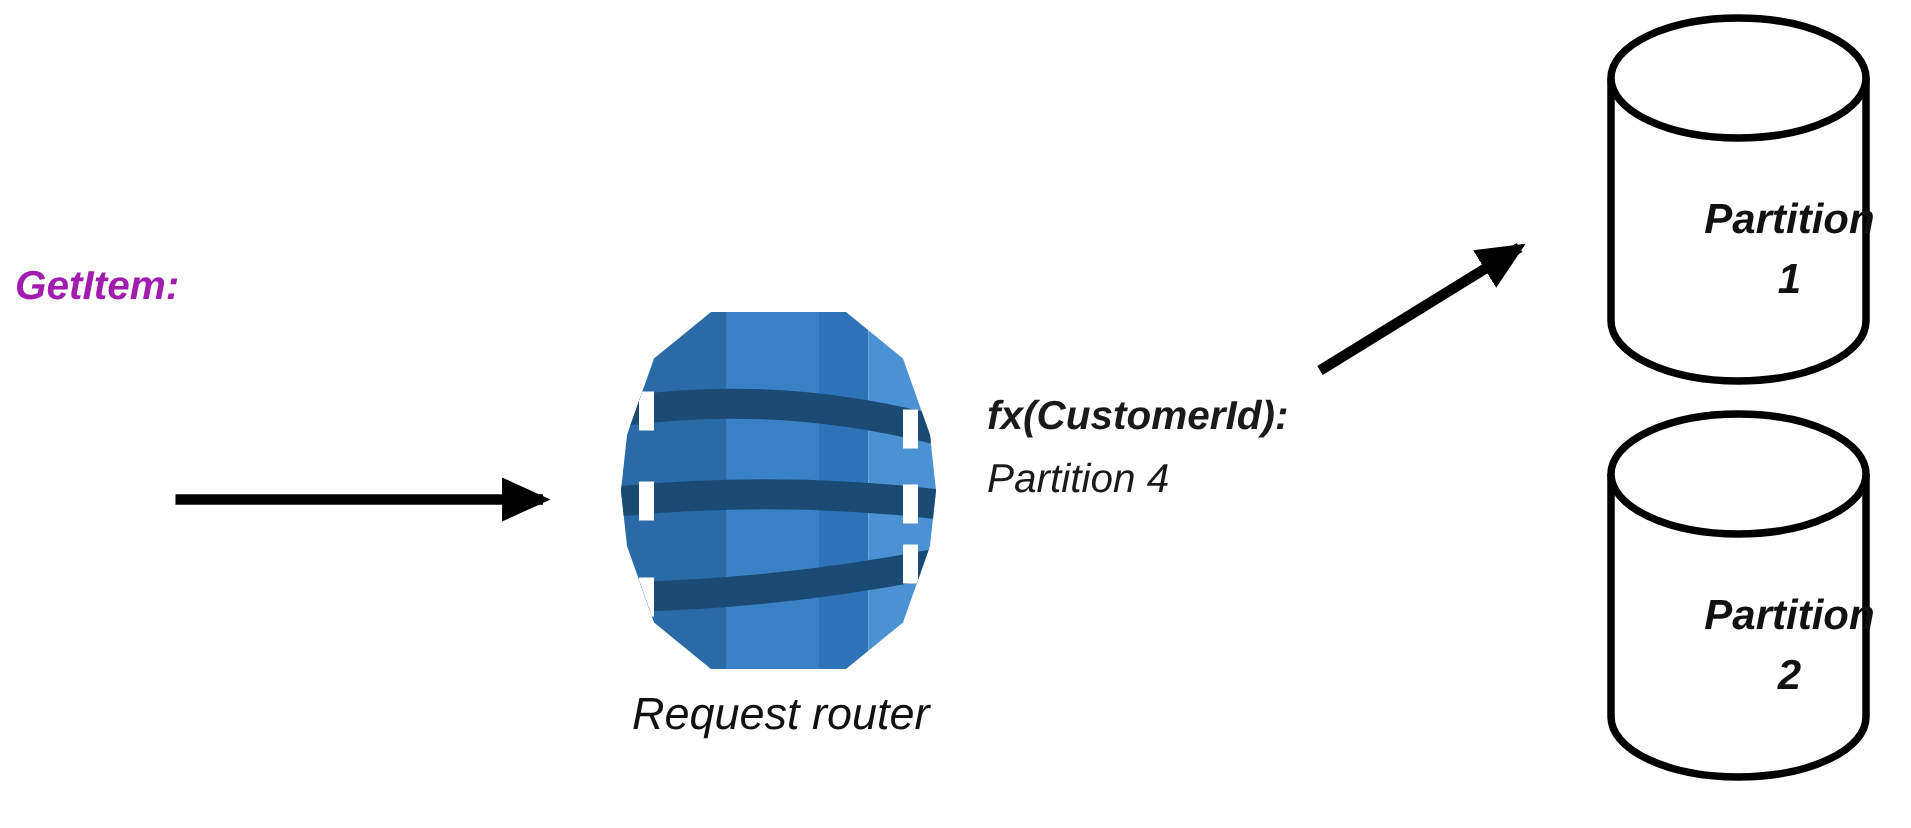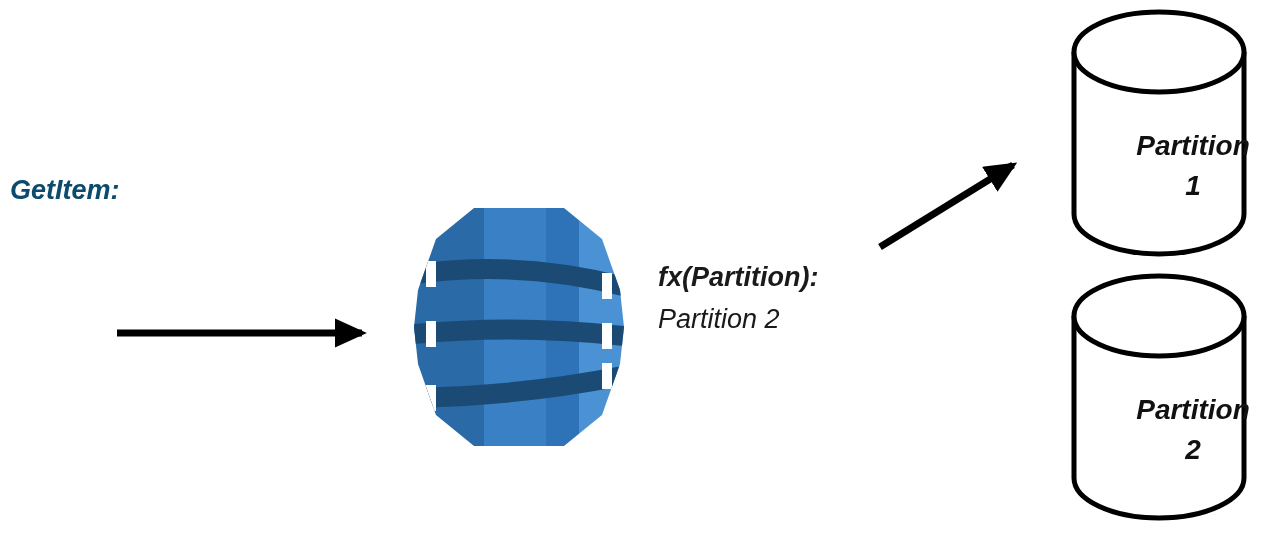--- a/index.html
+++ b/index.html
@@ -17,21 +17,21 @@
   }
   .abs { position: absolute; }
 
   
   .request-block {
     left: 10px;
     top: 170px;
     font-size: 27px;
     line-height: 40px;
     font-style: italic;
-    color: #0c4a6e;
+    color: #a21caf;
     white-space: nowrap;
   }
   .request-block .title { font-weight: bold; }
 
   
   .lookup-block {
     left: 658px;
     top: 256px;
     font-size: 27px;
     line-height: 42px;
@@ -130,24 +130,25 @@
 
       <rect x="16" y="55" width="10" height="26" fill="#ffffff"></rect>
       <rect x="16" y="115" width="10" height="26" fill="#ffffff"></rect>
       <rect x="16" y="179" width="10" height="26" fill="#ffffff"></rect>
       <rect x="192" y="67" width="10" height="26" fill="#ffffff"></rect>
       <rect x="192" y="117" width="10" height="26" fill="#ffffff"></rect>
       <rect x="192" y="157" width="10" height="26" fill="#ffffff"></rect>
     </g>
   </svg>
 
+  <div class="abs router-label">Request router</div>
 
   <div class="abs lookup-block">
-    <div class="title">fx(Partition):</div>
-    <div>Partition 2</div>
+    <div class="title">fx(CustomerId):</div>
+    <div>Partition 4</div>
   </div>
 
   <div class="abs partition partition-1">
     <svg class="cyl-svg" viewBox="0 0 176 250" xmlns="http://www.w3.org/2000/svg">
       <path d="M3,44 L3,206 A85,40 0 0 0 173,206 L173,44" fill="#FFFFFF" stroke="#000000" stroke-width="5"></path>
       <ellipse cx="88" cy="44" rx="85" ry="40" fill="#FFFFFF" stroke="#000000" stroke-width="5"></ellipse>
     </svg>
     <div class="label">
       <div>Partition</div>
       <div>1</div>

